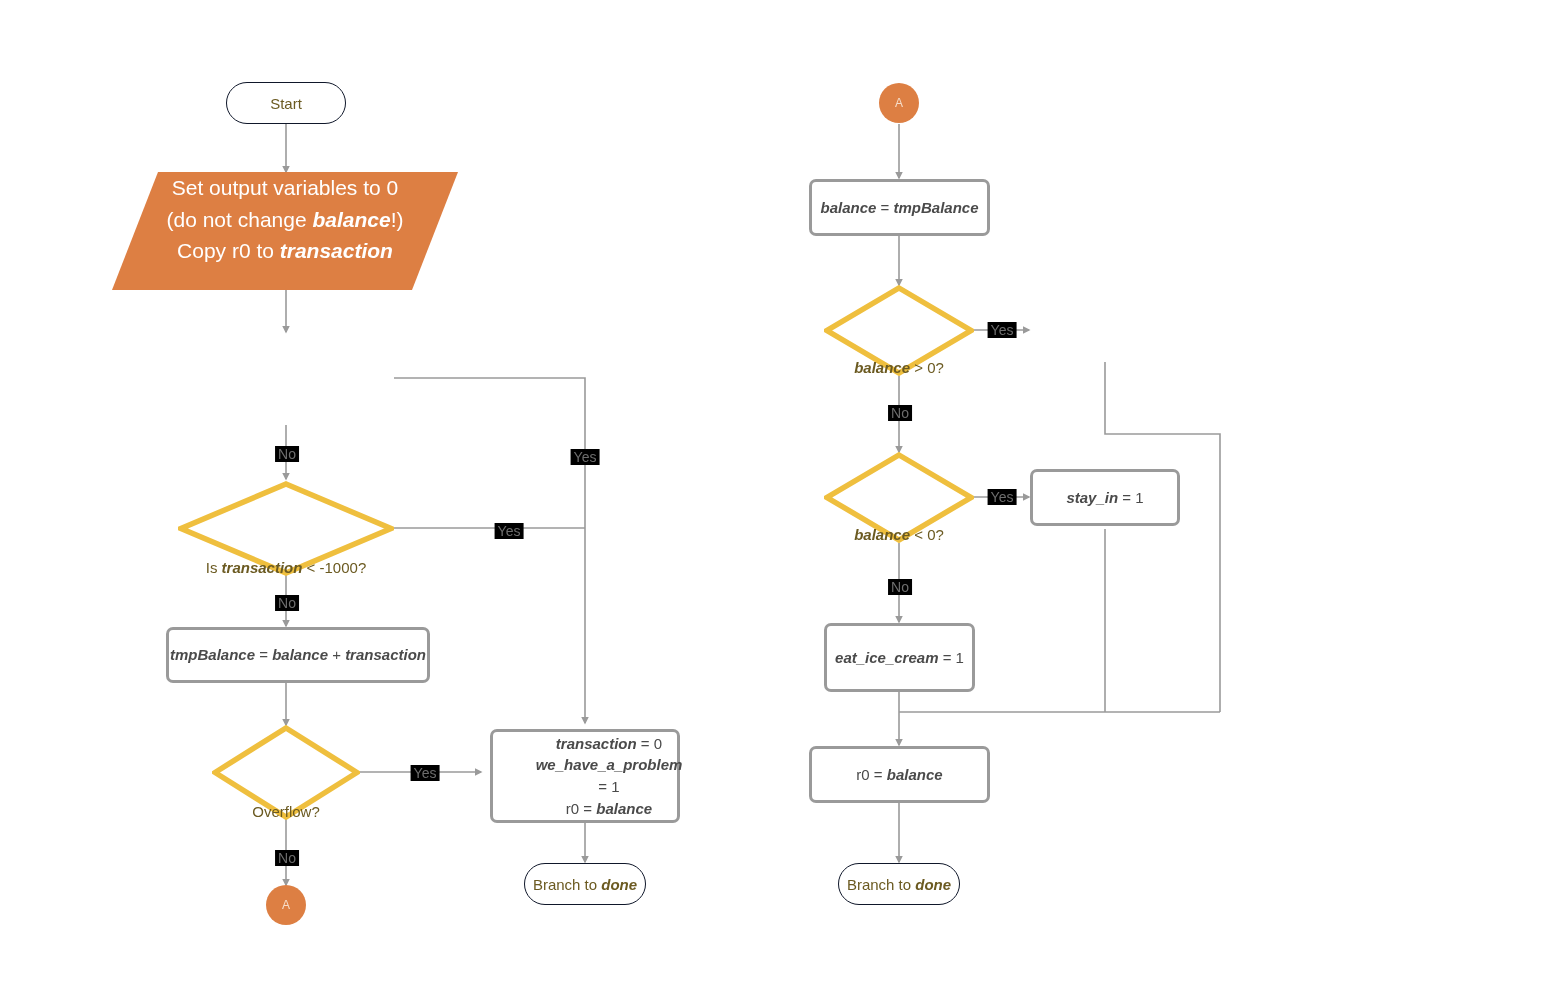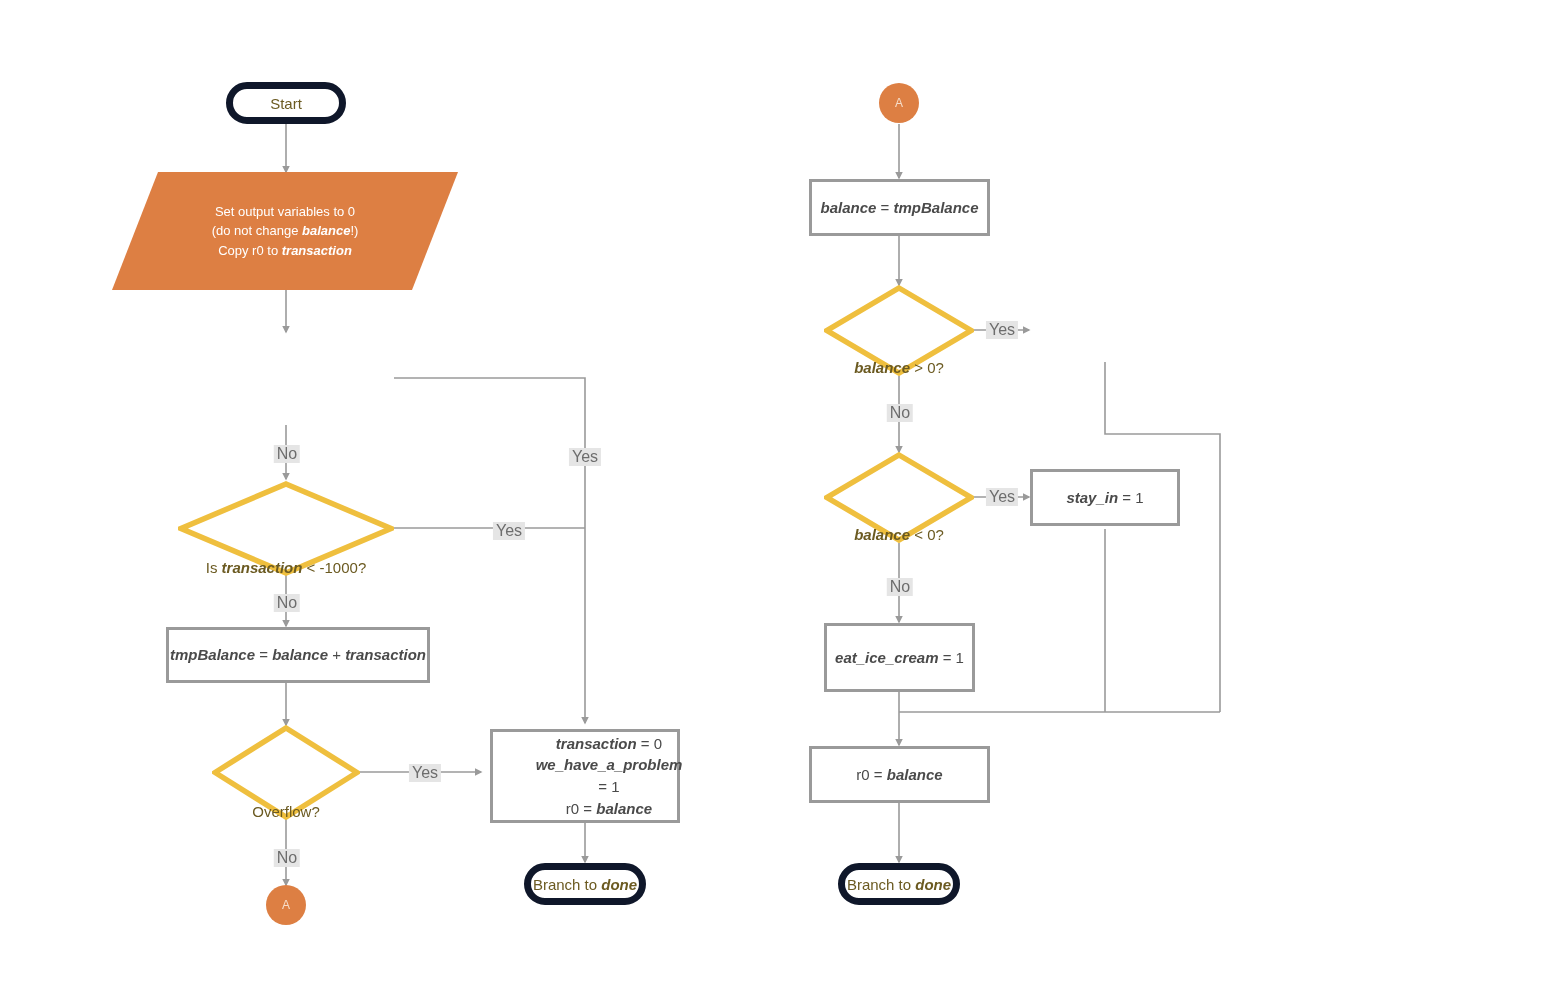--- a/index.html
+++ b/index.html
@@ -5,25 +5,25 @@
   html,body{margin:0;padding:0;background:#ffffff;}
   body{
     width:1568px;height:1002px;
     font-family:"Liberation Sans","DejaVu Sans",sans-serif;
     overflow:hidden;
   }
   #canvas{position:relative;width:1568px;height:1002px;background:#fff;}
 
   svg.wires{position:absolute;left:0;top:0;width:1568px;height:1002px;overflow:visible;}
 
-  .node{position:absolute;box-sizing:border-box;display:flex;align-items:center;justify-content:center;text-align:center;}
+  .node{position:absolute;box-sizing:border-box;display:flex;align-items:center;justify-content:center;text-align:center;border-radius:7px;}
 
   
   .terminator{
-    border:7px solid #0f172a;
+    border:1px solid #0f172a;
     border-radius:22px;
     background:#fff;
     color:#6b5a21;
     font-size:15px;
   }
 
   
   .process{
     border:3px solid #9a9a9a;
     background:#fff;
@@ -38,37 +38,37 @@
     background:#DD7F43;
     color:#f6ddc9;
     font-size:12px;
   }
 
   
   .io-wrap{position:absolute;}
   .io-wrap svg{position:absolute;left:0;top:0;}
   .io-text{
     position:absolute;left:0;top:0;width:100%;height:100%;
-    display:flex;align-items:center;justify-content:center;
-    color:#ffffff;font-size:13px;line-height:1.5;text-align:center;
+    display:flex;justify-content:center;
+    color:#ffffff;font-size:21px;line-height:1.5;text-align:center;
   }
 
   
   .decision{position:absolute;}
   .decision svg{position:absolute;left:0;top:0;}
   .decision .dtext{
     position:absolute;left:0;top:0;width:100%;height:100%;
     display:flex;align-items:flex-end;justify-content:center;
     color:#6b5a21;font-size:15px;text-align:center;
   }
 
   
   .elabel{
-    position:absolute;color:#6d6d6d;font-size:16px;
-    background:#e5e5e5;padding:0 3px;white-space:nowrap;
+    position:absolute;color:#6d6d6d;font-size:14px;
+    background:#000000;padding:0 3px;white-space:nowrap;
     transform:translate(-50%,-50%);
   }
 
   b.v{font-weight:bold;font-style:italic;}
   i.p{font-style:normal;}
 </style>
 </head>
 <body>
 
 <div id="canvas">

